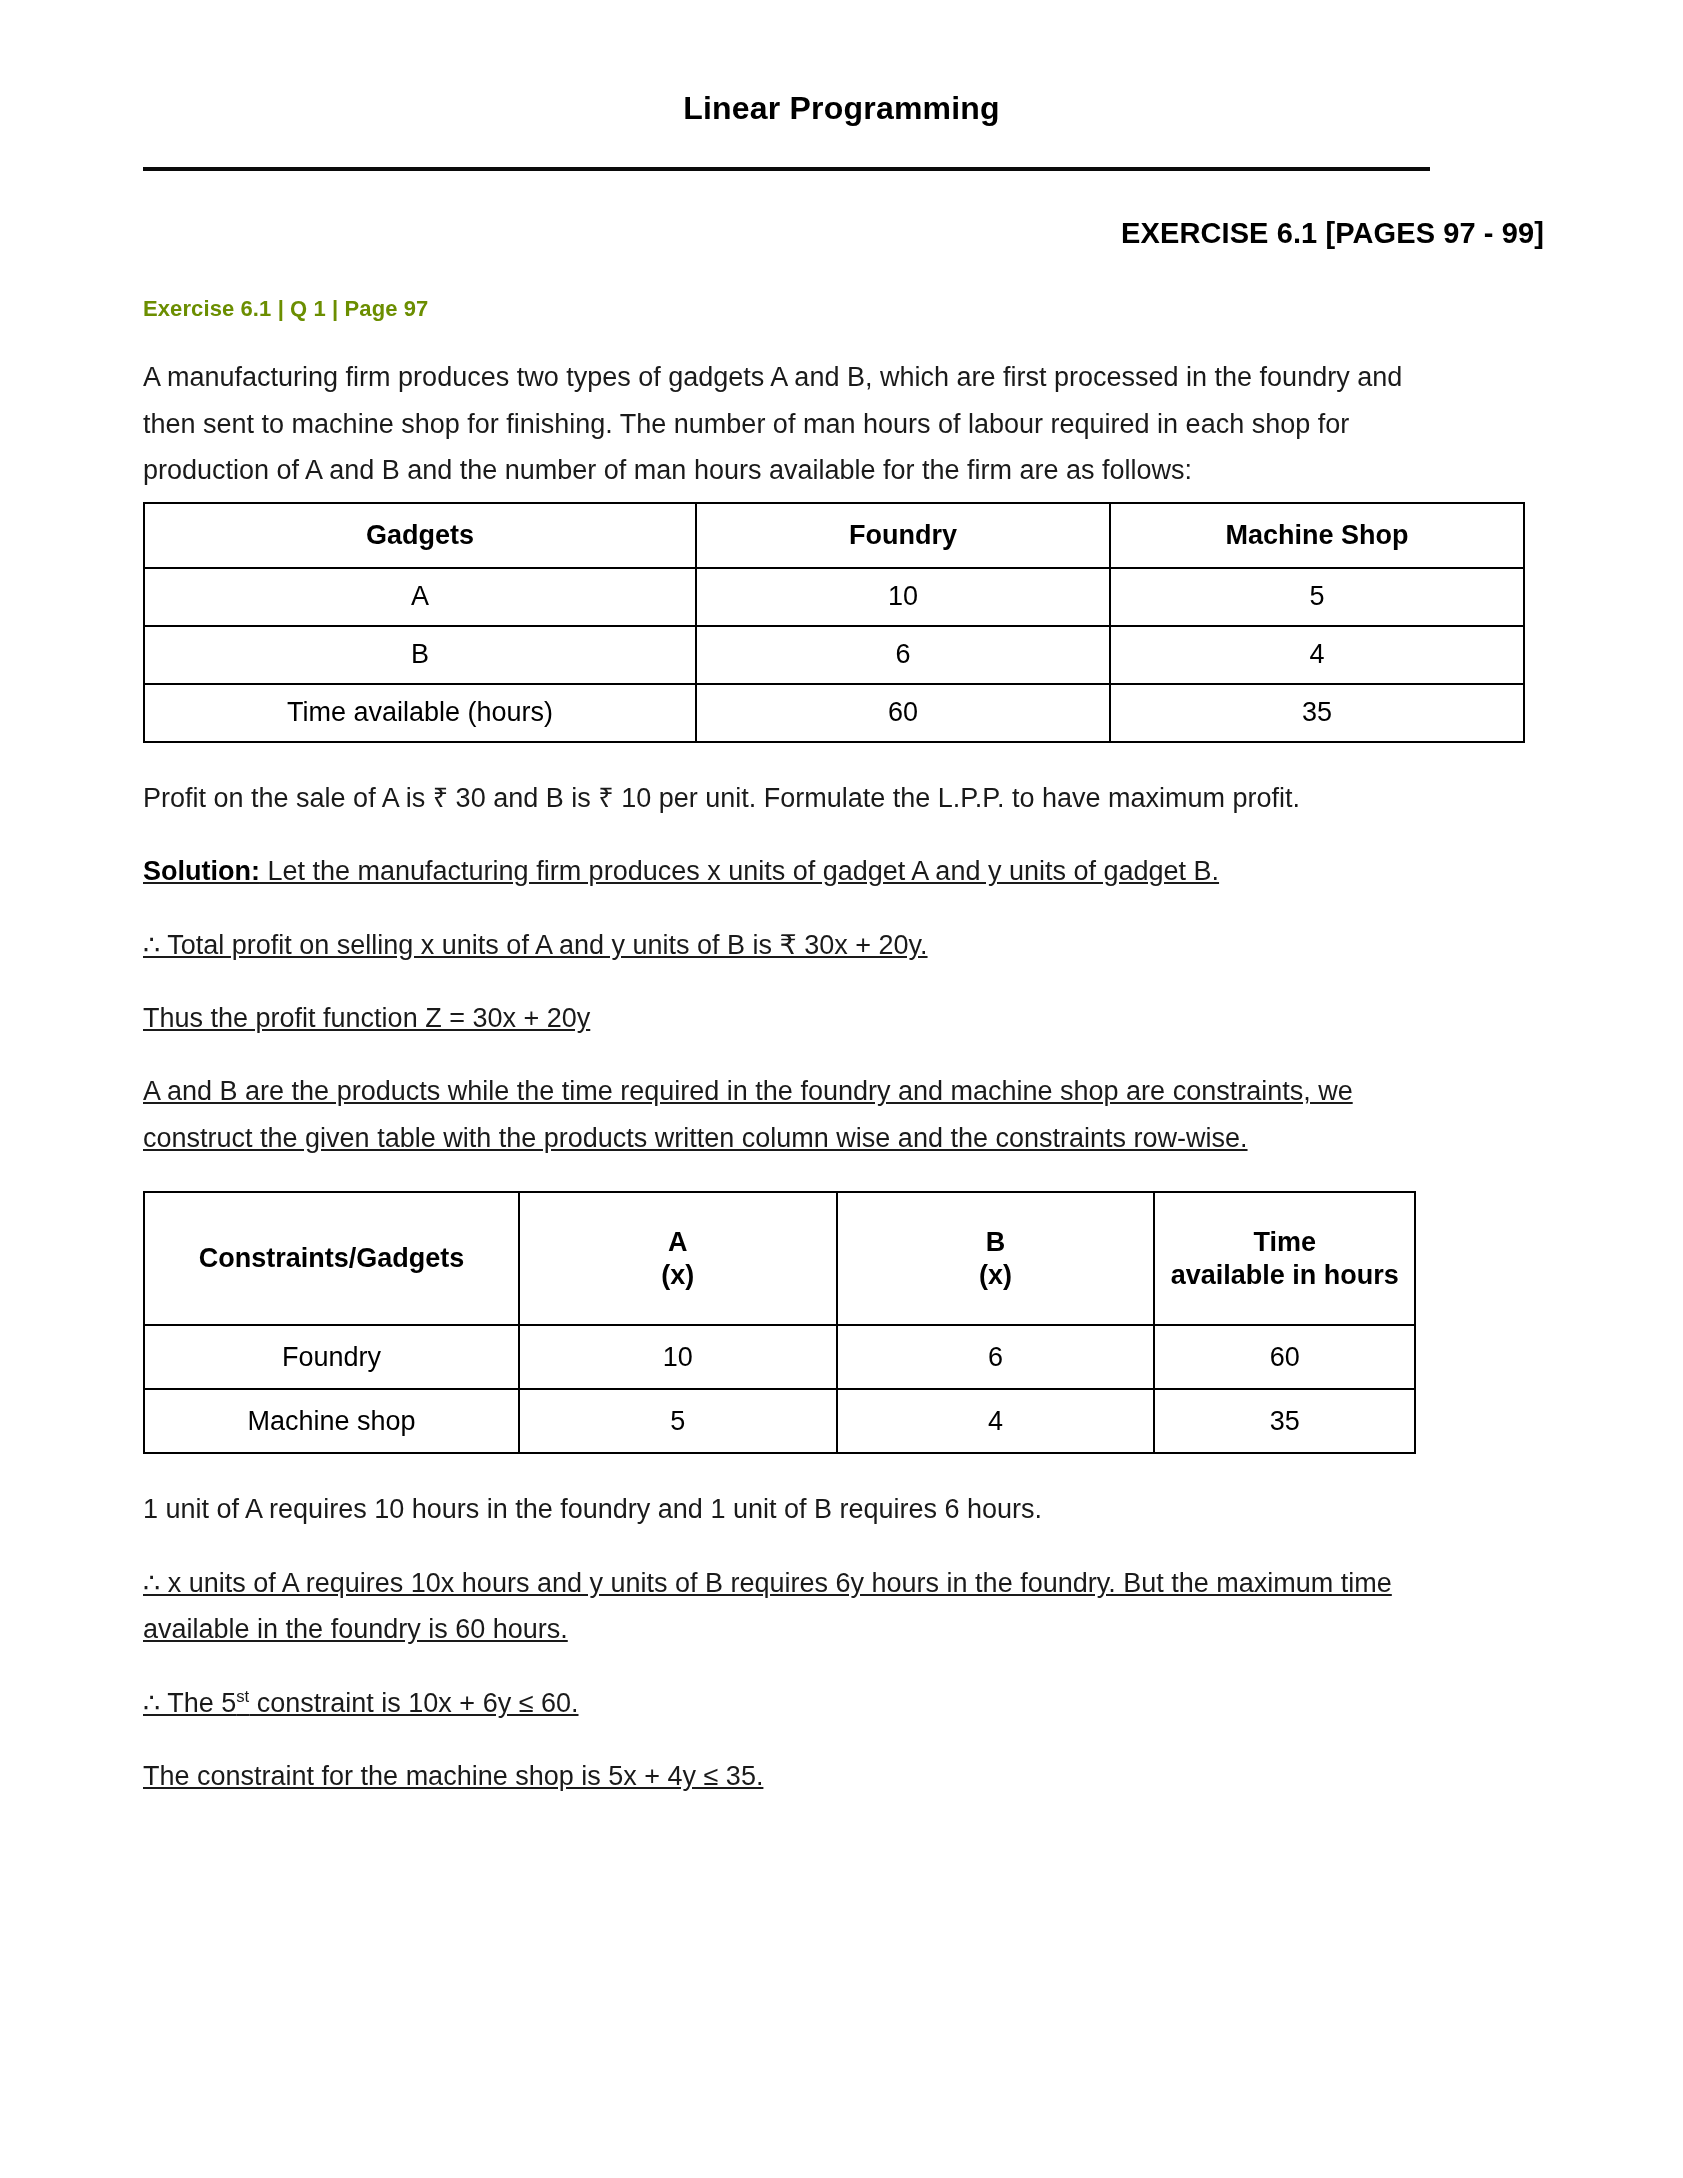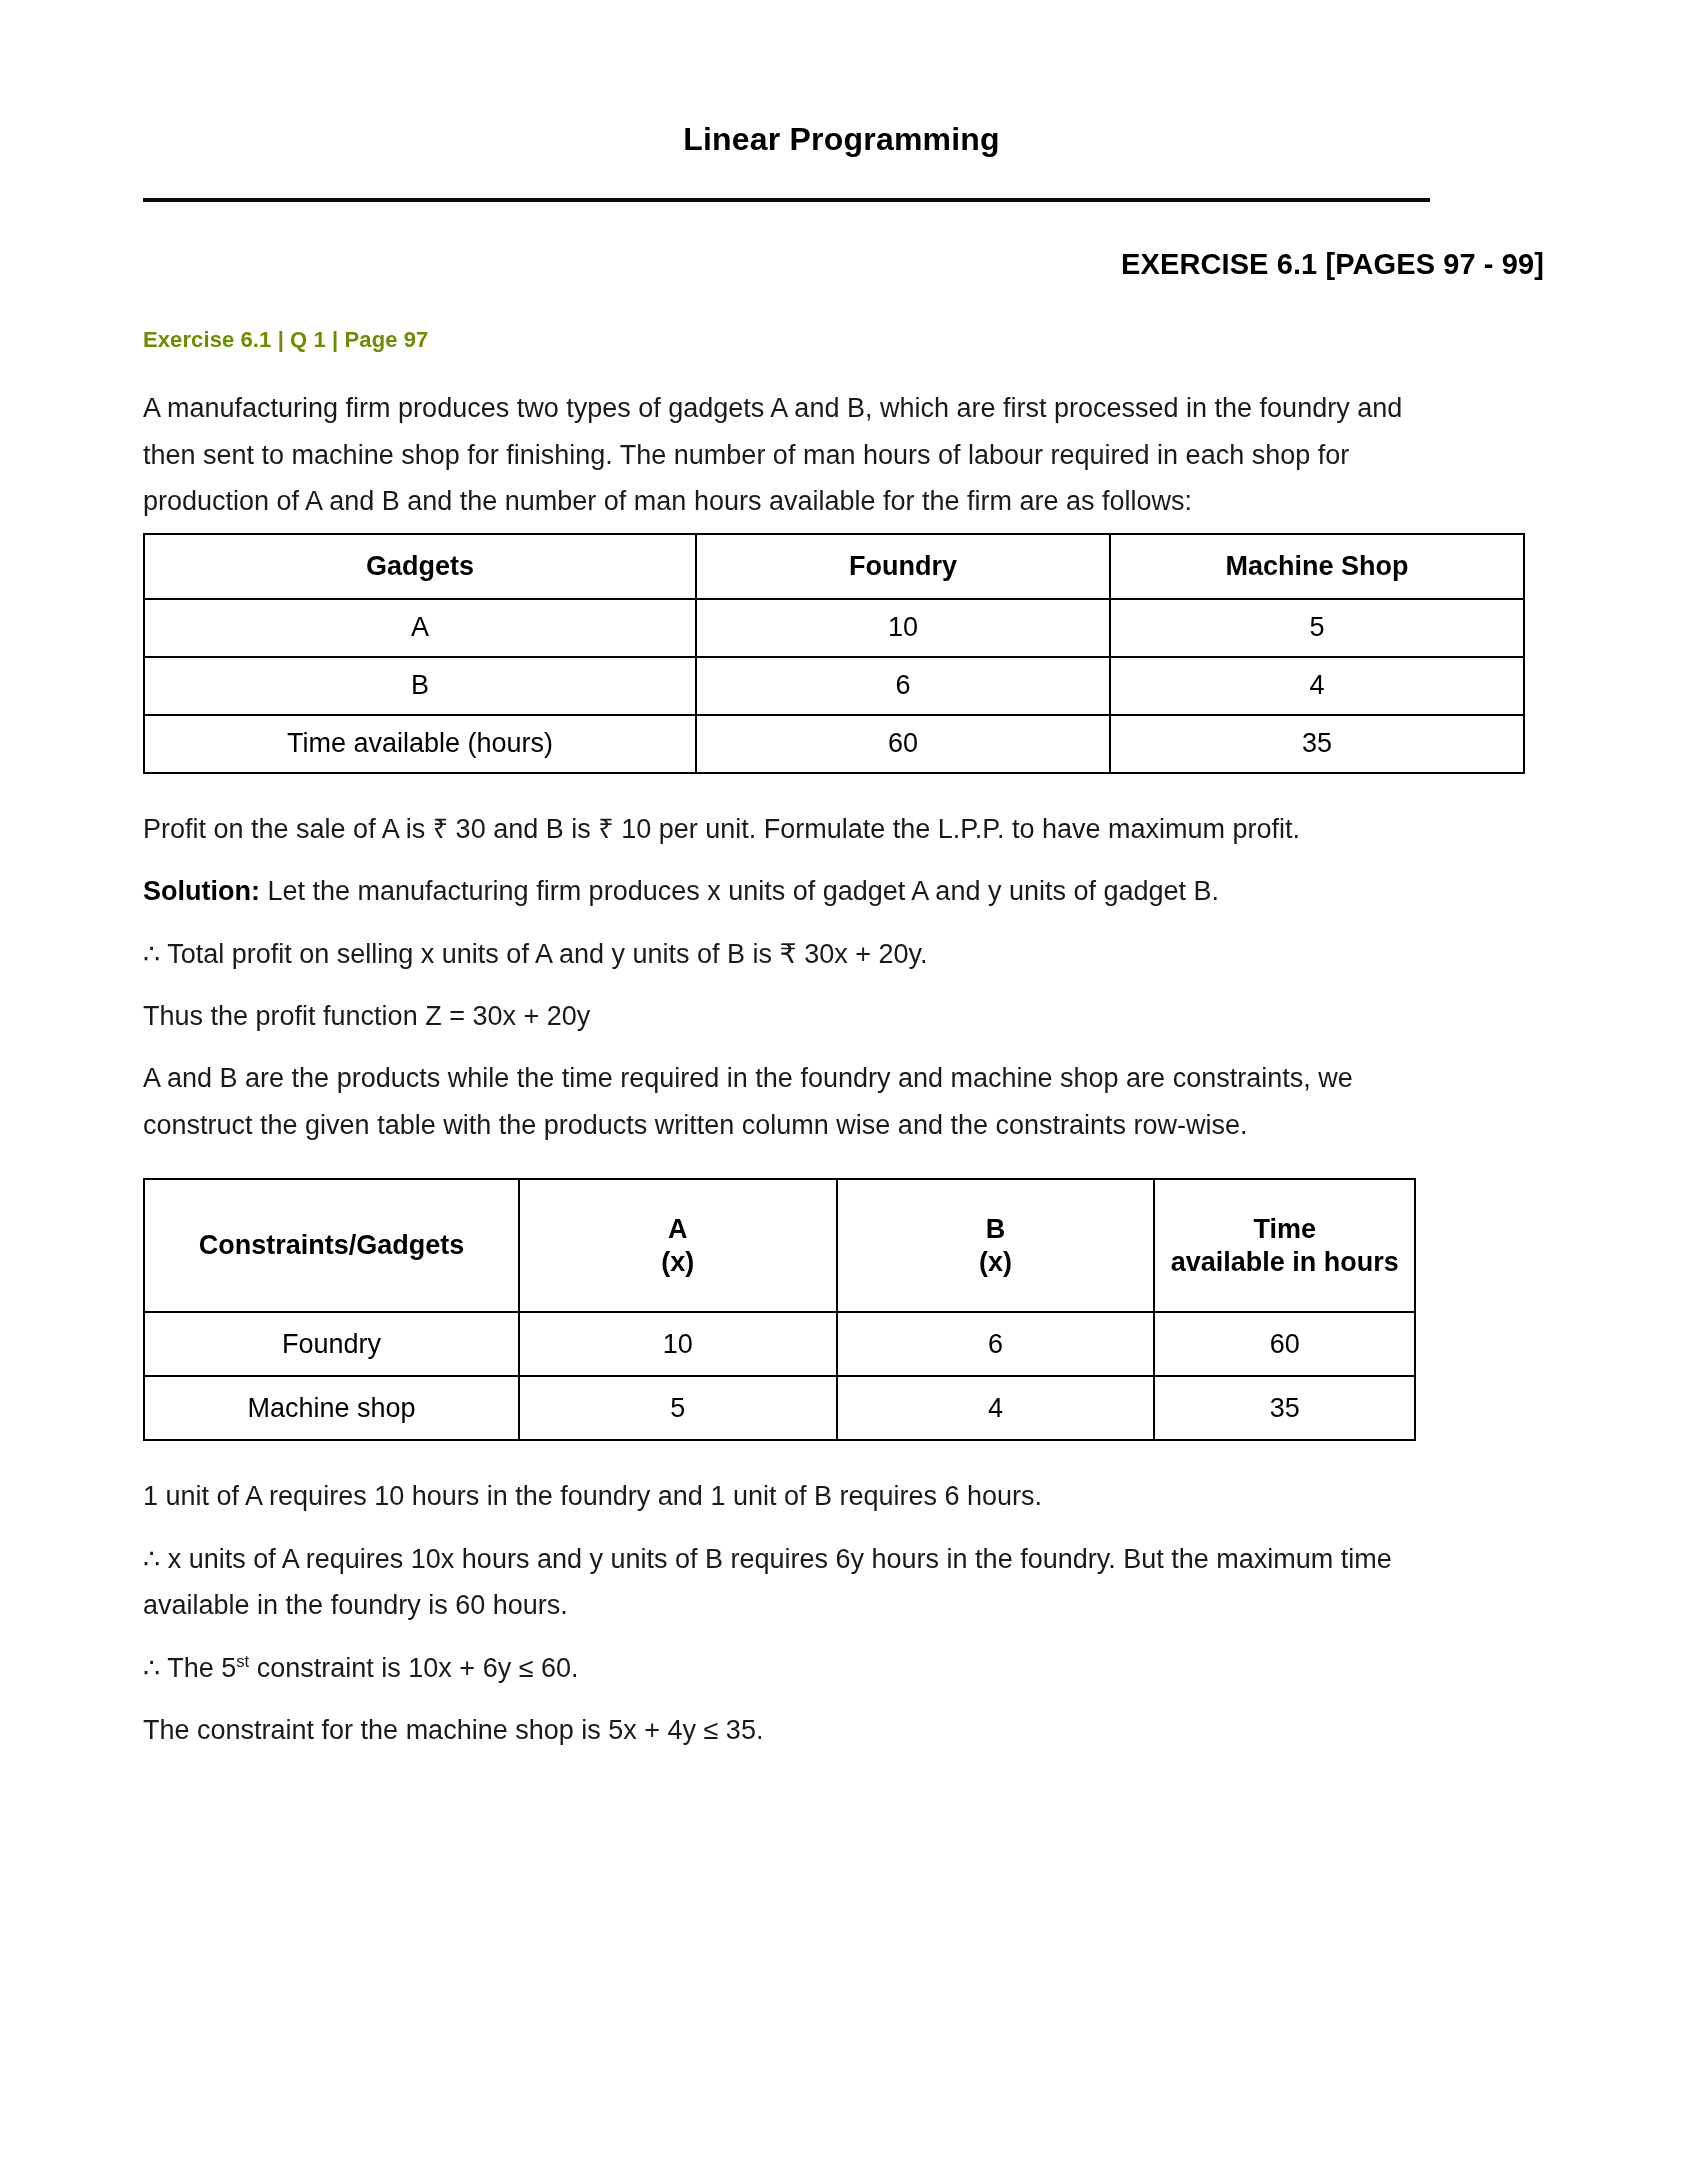--- a/index.html
+++ b/index.html
@@ -21,21 +21,21 @@
     background: #ffffff;
     box-sizing: border-box;
     padding: 0 139px;
   }
   .doc-title {
     text-align: center;
     font-size: 32px;
     font-weight: bold;
     letter-spacing: 0.2px;
     margin: 0;
-    padding-top: 120px;
+    padding-top: 89px;
     padding-bottom: 0;
     line-height: 1.2;
   }
   .title-rule {
     width: 1287px;
     height: 4px;
     background: #0a0a0a;
     margin: 40px 0 0 4px;
   }
   .exercise-heading {
@@ -53,21 +53,22 @@
     letter-spacing: 0.1px;
   }
   .para {
     font-size: 27px;
     line-height: 1.72;
     margin: 32px 0 0 4px;
     color: #1a1a1a;
     max-width: 1297px;
   }
   .para.tight {
-    margin-top: 16px;
+    margin-top: 27px;
+    text-decoration: underline;
   }
   .para b {
     font-weight: bold;
     color: #000;
   }
   sup {
     font-size: 0.62em;
     vertical-align: super;
     line-height: 0;
   }

